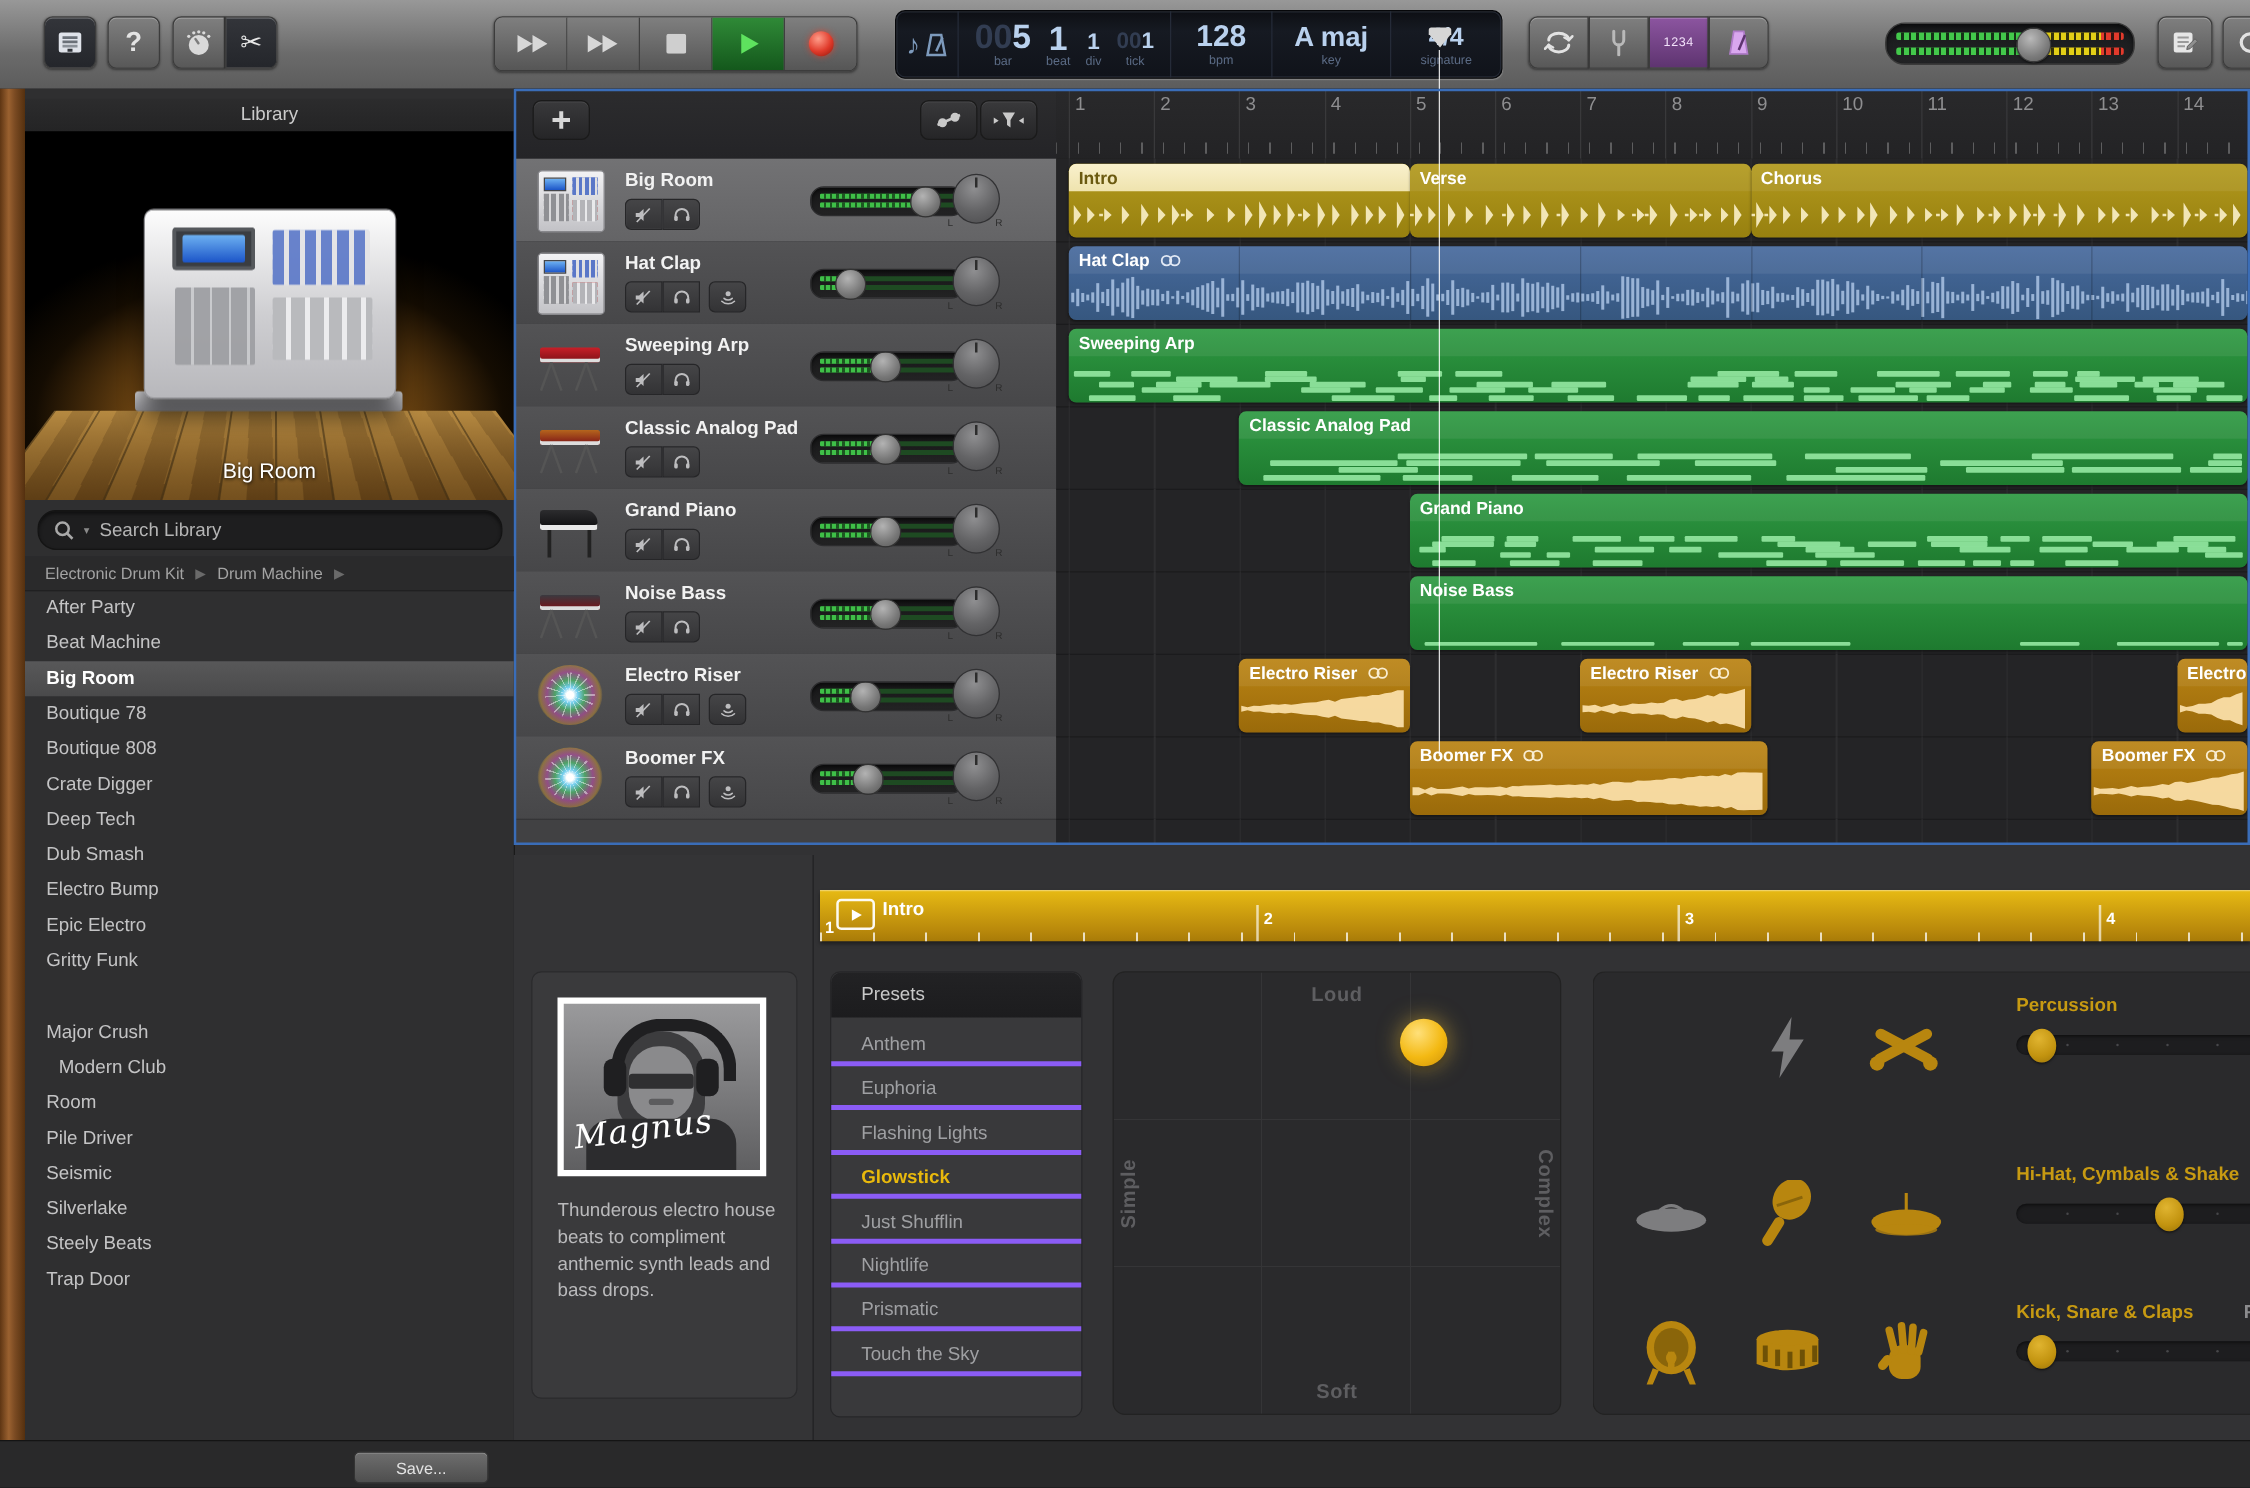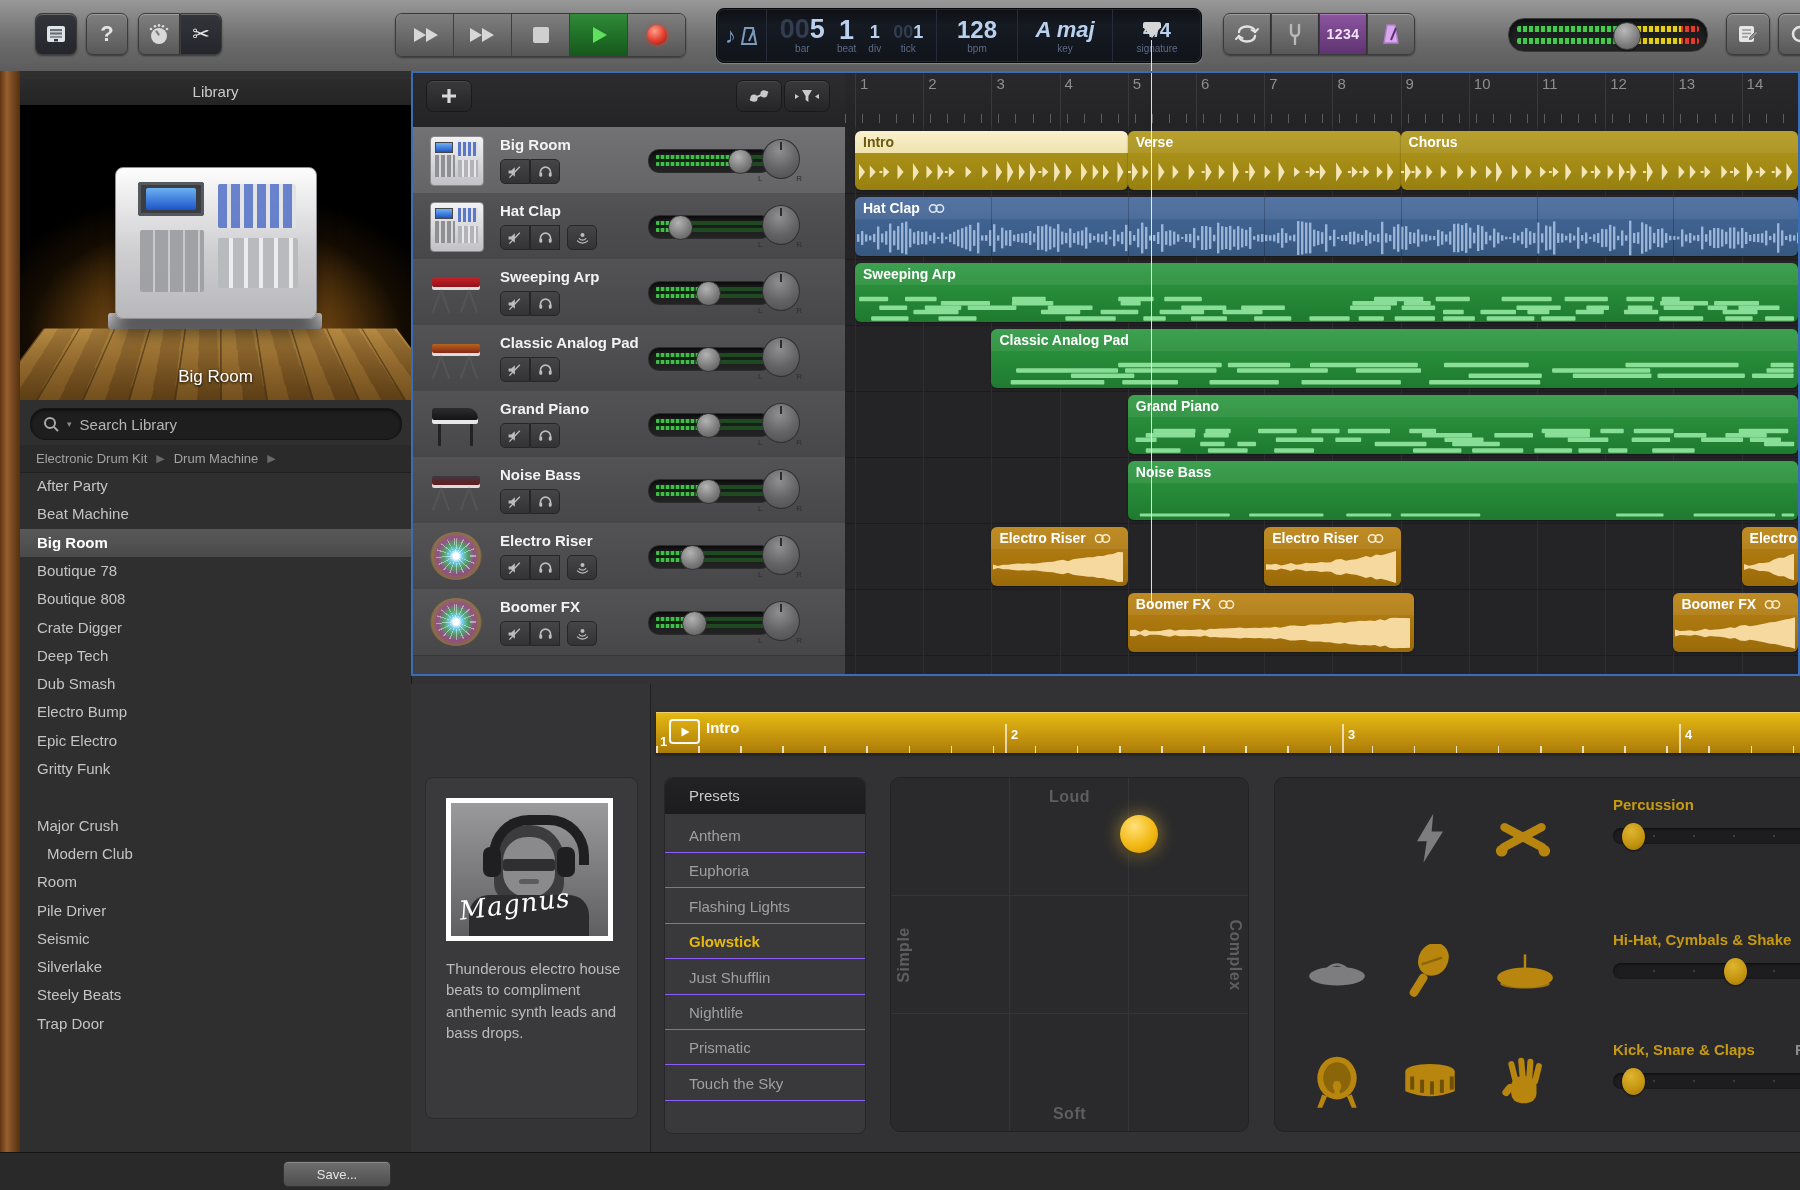--- a/index.html
+++ b/index.html
@@ -172,21 +172,21 @@
   #mtlabel{position:absolute;left:50px;top:7px;color:#fff;font-weight:bold;font-size:15px;}
   .mtnum{position:absolute;color:#fff;font-size:13px;font-weight:bold;top:15px;}
   .mtbar{position:absolute;top:12px;width:1.5px;height:29px;background:rgba(255,255,255,.65);}
   #mtticks{position:absolute;left:0;bottom:0;width:1144px;height:7px;
     background:repeating-linear-gradient(90deg,rgba(255,255,255,.75) 0 1.5px,transparent 1.5px 42.1px);}
   
   #presets{left:253px;top:93px;width:200px;height:355px;background:#39393b;border-radius:8px;border:1px solid #262628;}
   #pshead{position:absolute;left:0;top:0;width:200px;height:36px;background:linear-gradient(#222224,#1c1c1e);
     border-radius:8px 8px 0 0;color:#c9c9c9;font-size:15px;line-height:36px;padding-left:24px;box-sizing:border-box;}
   .psitem{position:absolute;left:0;width:200px;height:35px;line-height:35px;padding-left:24px;box-sizing:border-box;
-    font-size:15px;color:#9fa0a3;border-bottom:1px solid #8b5cf6;}
+    font-size:15px;color:#9fa0a3;border-bottom:4px solid #8b5cf6;}
   .psitem.sel{color:#e9b90c;font-weight:bold;}
   
   #xypad{left:479px;top:93px;width:357px;height:353px;background:#2a2a2c;border-radius:10px;border:1px solid #222;
     background-image:linear-gradient(90deg,transparent 0 118px,#353537 118px 119px,transparent 119px 237px,#353537 237px 238px,transparent 238px),
                      linear-gradient(transparent 0 117px,#353537 117px 118px,transparent 118px 235px,#353537 235px 236px,transparent 236px);}
   .xylab{position:absolute;color:#5e5e61;font-size:16px;font-weight:bold;letter-spacing:.5px;}
   #xydot{position:absolute;left:229px;top:37px;width:38px;height:38px;border-radius:50%;
     background:radial-gradient(circle at 38% 30%,#ffe07a,#f3b913 55%,#cf9208);
     box-shadow:0 0 18px rgba(250,200,60,.55),0 2px 4px rgba(0,0,0,.5);}
   
@@ -293,21 +293,21 @@
               <div><span class="lcdmed dim">00</span><span class="lcdmed">1</span></div>
               <span class="lcdlabel">tick</span>
             </div>
         </div>
       </div>
       <div class="lcdsec" style="width:64px;">
         <span class="lcdbig" style="font-size:24px;">128</span>
           <span class="lcdlabel">bpm</span>
       </div>
       <div class="lcdsec" style="width:78px;">
-        <span class="lcdbig" style="font-size:22px;font-style:italic;">A maj</span>
+        <span class="lcdbig" style="font-size:22px;">A maj</span>
           <span class="lcdlabel">key</span>
       </div>
       <div class="lcdsec" style="width:72px;border-right:none;">
         <span class="lcdbig" style="font-size:20px;">4/4</span>
           <span class="lcdlabel">signature</span>
       </div>
     </div>
 
     <div class="tbtn tseg" style="left:1223px;width:48px;border-radius:7px 0 0 7px;">
       <span>
@@ -321,21 +321,21 @@
     </div>
     <div class="tbtn tseg" style="left:1271px;width:48px;">
       <span>
           <svg width="14" height="22" viewBox="0 0 14 22" stroke="#b9b9b9" stroke-width="2.4" fill="none" stroke-linecap="round">
             <path d="M3 2v7a4 4 0 0 0 8 0V2"></path>
             <line x1="7" y1="13" x2="7" y2="21"></line>
           </svg>
         </span>
     </div>
     <div class="tbtn purple tseg" style="left:1319px;width:48px;">
-      <span style="font-size:14px;font-weight:bold;letter-spacing:.5px;">1234</span>
+      <span style="font-size:10px;font-weight:normal;letter-spacing:.5px;">1234</span>
     </div>
     <div class="tbtn tseg" style="left:1367px;width:48px;border-radius:0 7px 7px 0;">
       <span>
           <svg width="18" height="22" viewBox="0 0 18 22">
             <path d="M5 2h8l3 18H2z" fill="#d9a7ef" stroke="#b07cc9" stroke-width="1.4"></path>
             <line x1="9" y1="17" x2="14" y2="5" stroke="#5e3470" stroke-width="2"></line>
           </svg>
         </span>
     </div>
 

